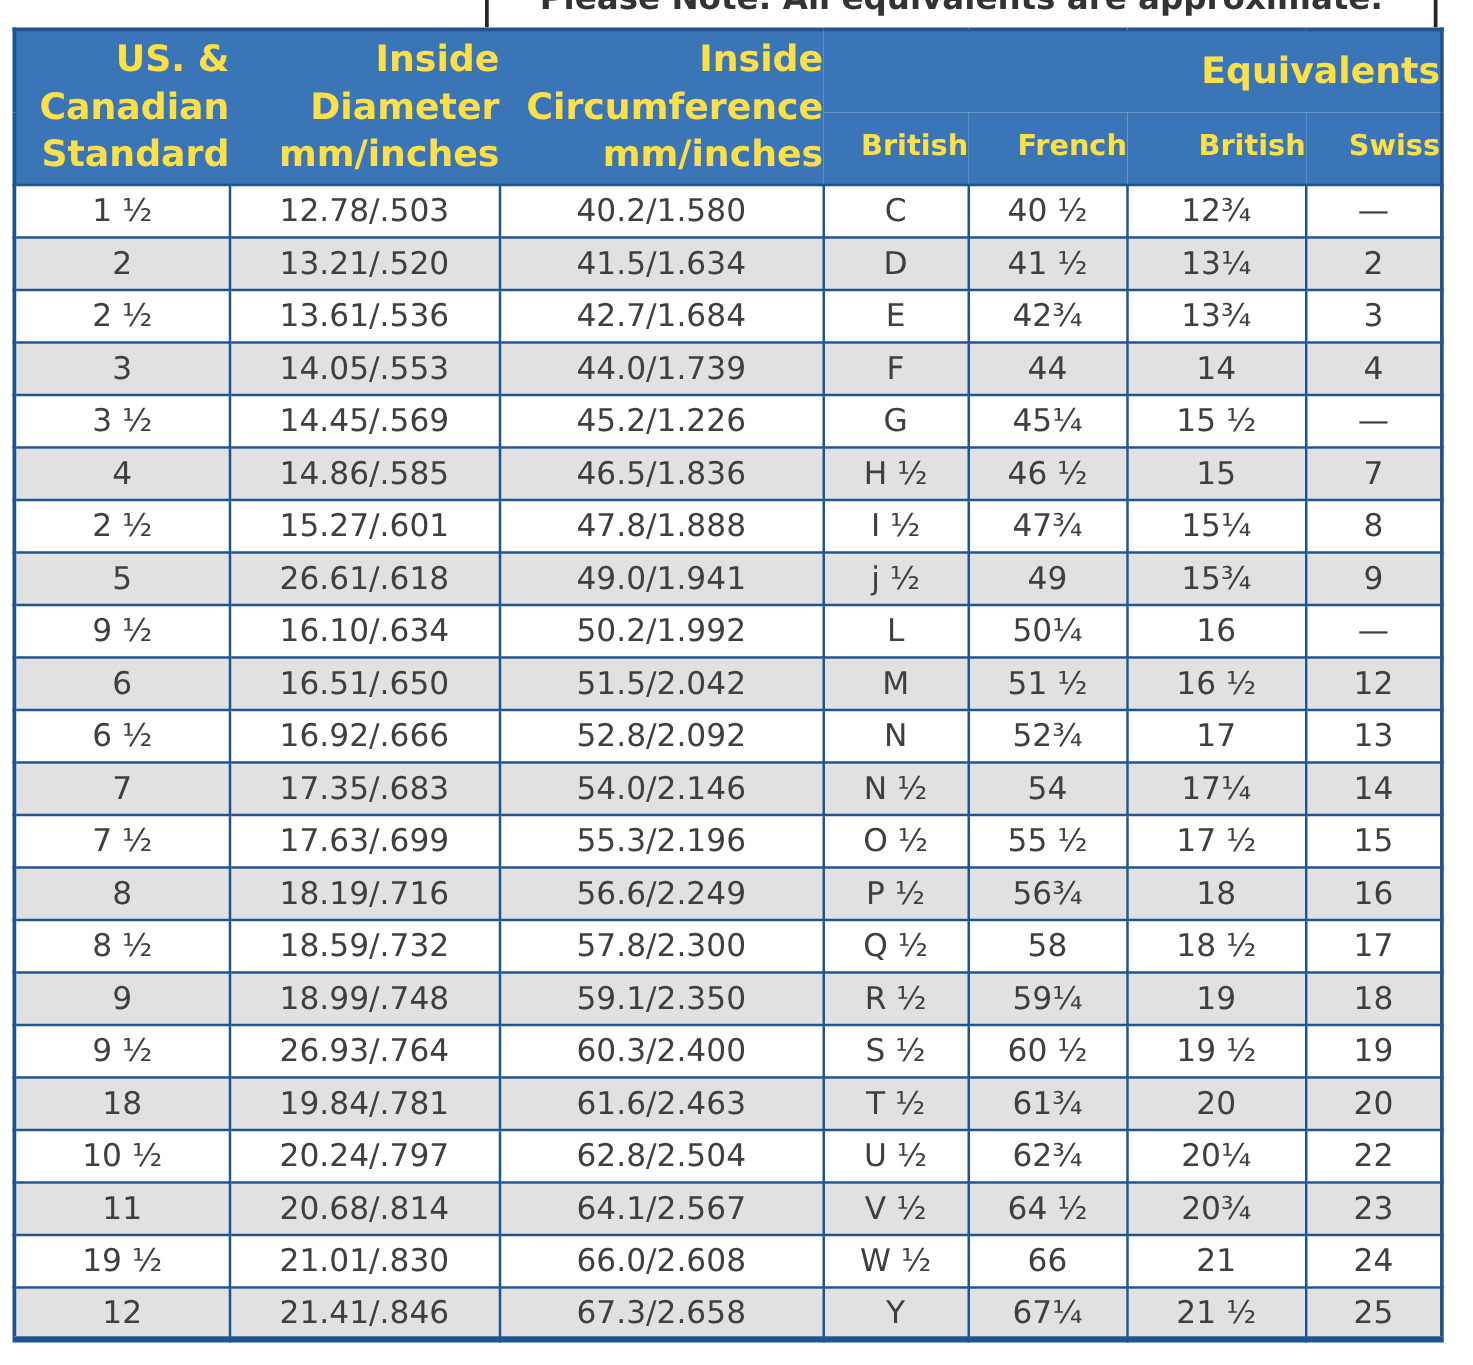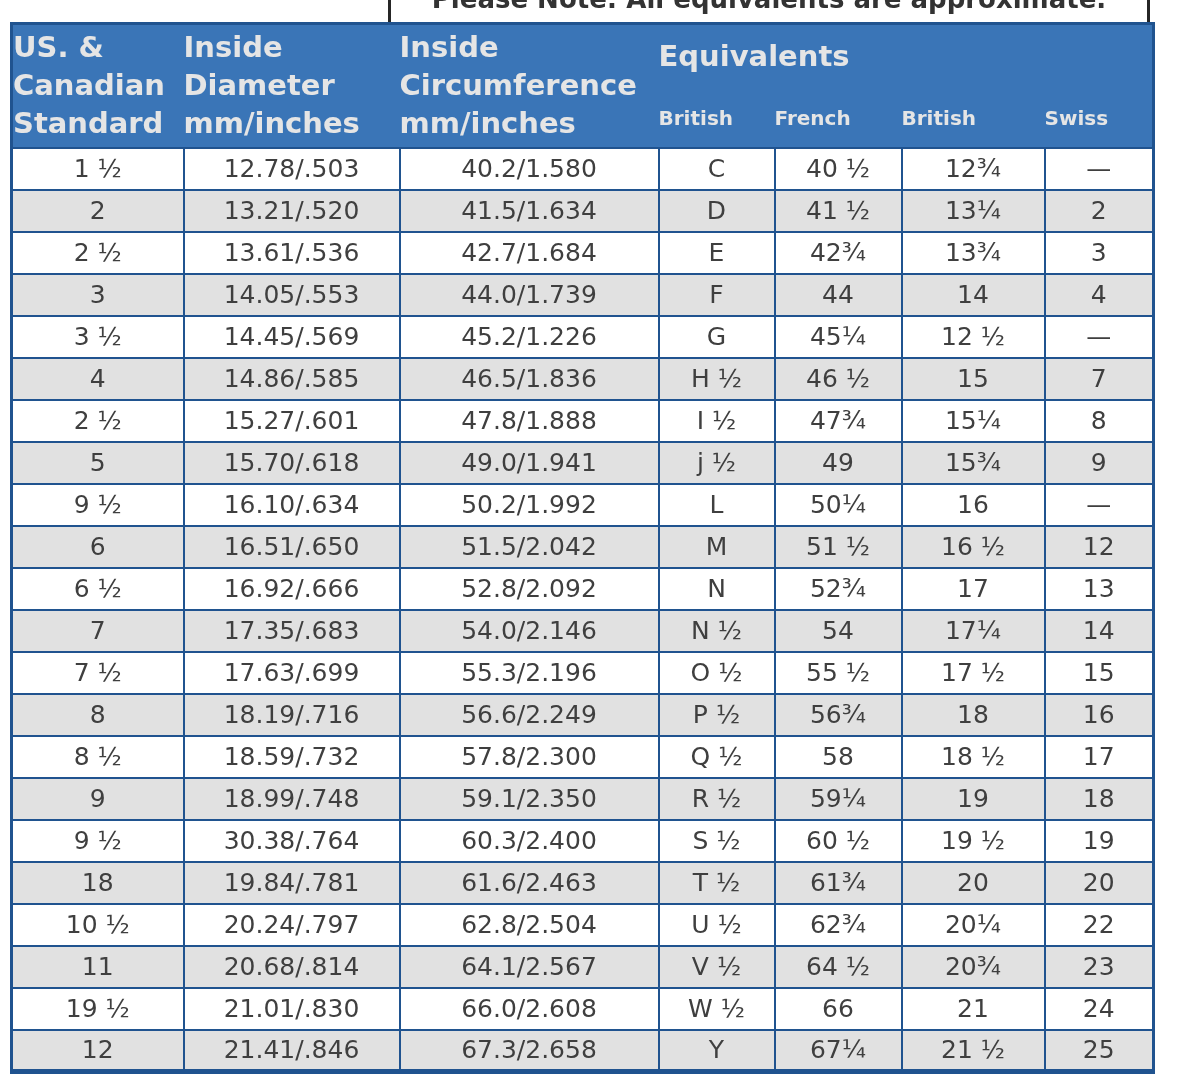--- a/index.html
+++ b/index.html
@@ -22,26 +22,26 @@
     font-size:26px; font-weight:bold; color:#333333; white-space:nowrap;
   }
 
   
   table#ring-table {
     position:absolute; top:22px; left:10px;
     width:1142px; table-layout:fixed; border-collapse:collapse;
     border:3px solid #20538f; border-bottom:5px solid #20538f;
   }
   thead th {
-    background:#3a75b7; color:#e5e5e5; border:0 solid #3a75b7;
-    font-weight:bold; text-align:left; vertical-align:middle;
+    background:#3a75b7; color:#fde047; border:0 solid #3a75b7;
+    font-weight:bold; text-align:right; vertical-align:middle;
     white-space:pre-line; line-height:1.3; padding:2px 0;
   }
   thead tr.hdr-top th    { height:66px; font-size:29px; }
-  thead tr.hdr-bottom th { height:58px; font-size:20px; }
+  thead tr.hdr-bottom th { height:58px; font-size:23px; }
   th.multiline { font-size:29px; }
 
   tbody td {
     height:42px; border:2px solid #20538f;
     text-align:center; vertical-align:middle;
     font-size:25px; color:#3f3f3f; background:#ffffff;
     overflow:hidden; white-space:nowrap;
   }
   tbody tr.alt td { background:#e1e1e1; }
 </style>
@@ -120,21 +120,21 @@
         <td>44</td>
         <td>14</td>
         <td>4</td>
       </tr>
       <tr>
         <td>3 ½</td>
         <td>14.45/.569</td>
         <td>45.2/1.226</td>
         <td>G</td>
         <td>45¼</td>
-        <td>12 ½</td>
+        <td>15 ½</td>
         <td>—</td>
       </tr>
       <tr class="alt">
         <td>4</td>
         <td>14.86/.585</td>
         <td>46.5/1.836</td>
         <td>H ½</td>
         <td>46 ½</td>
         <td>15</td>
         <td>7</td>
@@ -143,21 +143,21 @@
         <td>2 ½</td>
         <td>15.27/.601</td>
         <td>47.8/1.888</td>
         <td>I ½</td>
         <td>47¾</td>
         <td>15¼</td>
         <td>8</td>
       </tr>
       <tr class="alt">
         <td>5</td>
-        <td>15.70/.618</td>
+        <td>26.61/.618</td>
         <td>49.0/1.941</td>
         <td>j ½</td>
         <td>49</td>
         <td>15¾</td>
         <td>9</td>
       </tr>
       <tr>
         <td>9 ½</td>
         <td>16.10/.634</td>
         <td>50.2/1.992</td>
@@ -224,21 +224,21 @@
         <td>9</td>
         <td>18.99/.748</td>
         <td>59.1/2.350</td>
         <td>R ½</td>
         <td>59¼</td>
         <td>19</td>
         <td>18</td>
       </tr>
       <tr>
         <td>9 ½</td>
-        <td>30.38/.764</td>
+        <td>26.93/.764</td>
         <td>60.3/2.400</td>
         <td>S ½</td>
         <td>60 ½</td>
         <td>19 ½</td>
         <td>19</td>
       </tr>
       <tr class="alt">
         <td>18</td>
         <td>19.84/.781</td>
         <td>61.6/2.463</td>

